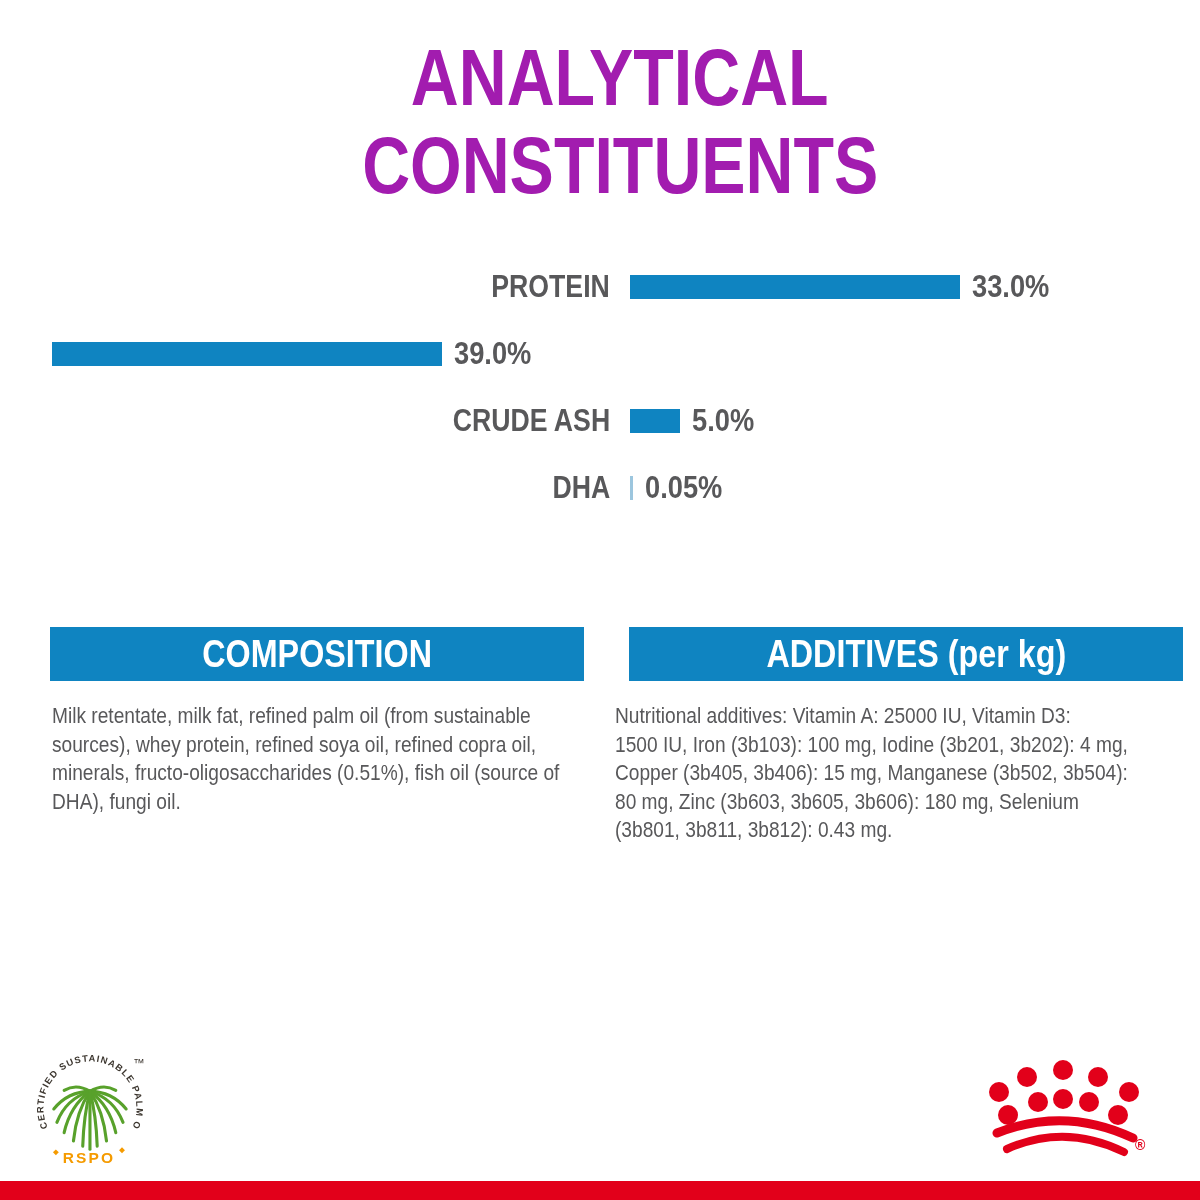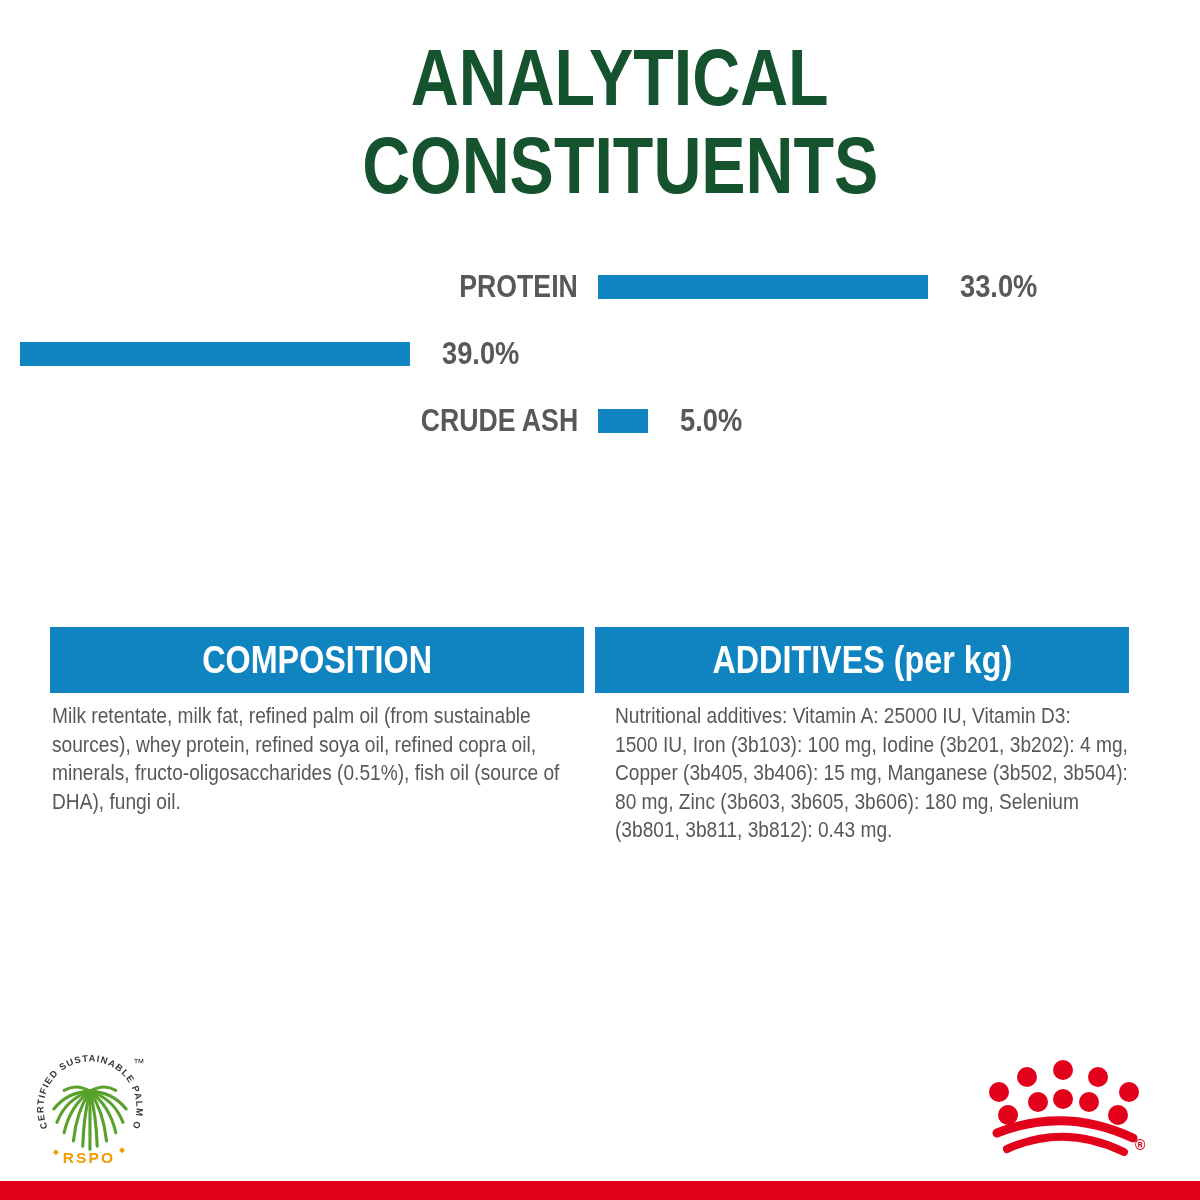--- a/index.html
+++ b/index.html
@@ -3,50 +3,50 @@
 <meta charset="utf-8">
 <style>
   html,body{margin:0;padding:0;}
   body{
     width:1200px;height:1200px;position:relative;background:#ffffff;overflow:hidden;
     font-family:"Liberation Sans","DejaVu Sans",sans-serif;
   }
   
   .title{
     position:absolute;left:40px;top:34px;width:1160px;
-    text-align:center;color:#14532d;font-weight:bold;
+    text-align:center;color:#a21caf;font-weight:bold;
     font-size:79px;line-height:88px;letter-spacing:0px;
   }
   .title .tline{display:inline-block;transform:scaleX(.84);transform-origin:center;white-space:nowrap;}
   
   #chart{position:absolute;left:0;top:253px;width:1200px;}
-  .crow{height:67px;display:flex;align-items:center;}
+  .crow{height:67px;display:flex;align-items:center;margin-left:32px;}
   .clabel{width:578px;text-align:right;}
   .clabel span{
     display:inline-block;transform:scaleX(.86);transform-origin:right center;
     font-size:31px;font-weight:bold;color:#58585a;white-space:nowrap;
   }
-  .ctrack{margin-left:20px;display:flex;align-items:center;gap:20px;}
+  .ctrack{margin-left:20px;display:flex;align-items:center;}
   .cbar{height:24px;background:#0f84c1;}
   .cval{margin-left:12px;}
   .cval span{
     display:inline-block;transform:scaleX(.88);transform-origin:left center;
     font-size:31px;font-weight:bold;color:#58585a;white-space:nowrap;
   }
   
   .sec-header{
-    position:absolute;top:627px;height:66px;width:534px;background:#0f84c1;
+    position:absolute;top:627px;height:54px;width:534px;background:#0f84c1;
     display:flex;align-items:center;justify-content:center;
   }
   .sec-header span{
     display:inline-block;transform:scaleX(.85);transform-origin:center;
     color:#ffffff;font-size:38px;font-weight:bold;white-space:nowrap;
   }
   #comp-header{left:50px;}
-  #addi-header{left:595px;}
+  #addi-header{left:629px;padding-left:20px;}
   
   .sec-body{
     position:absolute;top:702px;width:614px;
     transform:scaleX(.87);transform-origin:top left;
     font-size:22px;line-height:28.5px;color:#58585a;white-space:pre-line;
   }
   #comp-body{left:52px;}
   #addi-body{left:615px;}
   
   #rspo-logo{position:absolute;left:29px;top:1049px;}
@@ -73,20 +73,27 @@
       <div class="ctrack">
         <div class="cbar" style="width: 390px; background: rgb(15, 132, 193);"></div>
         <div class="cval"><span>39.0%</span></div>
       </div>
     </div>
     <div class="crow">
       <div class="clabel"><span>CRUDE ASH</span></div>
       <div class="ctrack">
         <div class="cbar" style="width: 50px; background: rgb(15, 132, 193);"></div>
         <div class="cval"><span>5.0%</span></div>
+      </div>
+    </div>
+    <div class="crow">
+      <div class="clabel"><span>DHA</span></div>
+      <div class="ctrack">
+        <div class="cbar" style="width: 3px; background: rgb(156, 198, 222);"></div>
+        <div class="cval"><span>0.05%</span></div>
       </div>
     </div>
   </div>
 
 <div class="sec-header" id="comp-header">
   <span>COMPOSITION</span>
 </div>
 <div class="sec-header" id="addi-header">
   <span>ADDITIVES (per kg)</span>
 </div>

